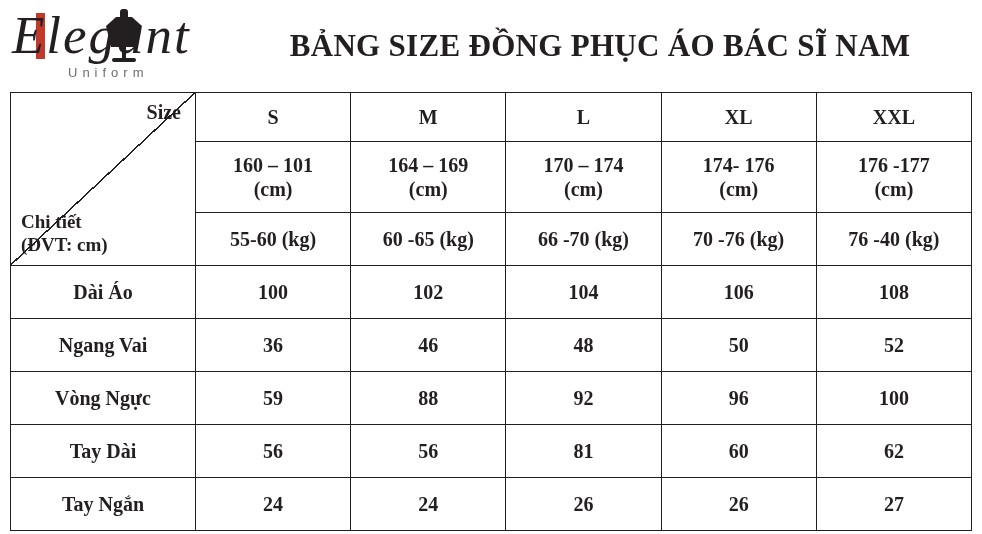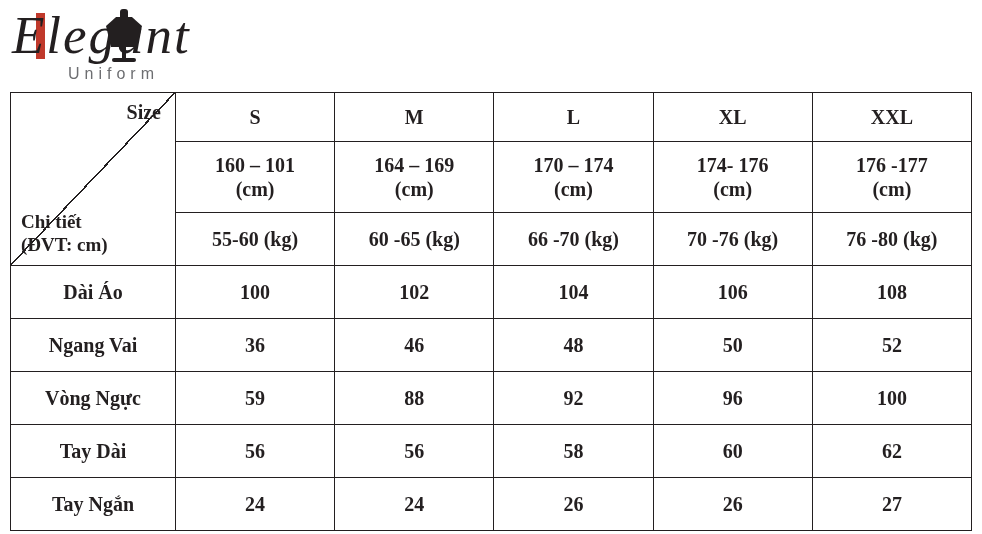--- a/index.html
+++ b/index.html
@@ -45,21 +45,21 @@
     letter-spacing: 2px;
     color: #231f20;
     line-height: 1;
     white-space: nowrap;
   }
   .logo-sub {
     position: absolute;
     left: 62px;
     top: 62px;
     font-family: "Liberation Sans", sans-serif;
-    font-size: 16px;
+    font-size: 13px;
     letter-spacing: 5px;
     color: #6d6e71;
   }
   .logo-bar {
     position: absolute;
     left: 30px;
     top: 10px;
     width: 9px;
     height: 46px;
     background: #c0392b;
@@ -123,21 +123,21 @@
     margin: 0 10px;
     table-layout: fixed;
   }
   table.size-table td,
   table.size-table th {
     border: 1px solid #231f20;
     text-align: center;
     vertical-align: middle;
     font-size: 20px;
     font-weight: bold;
-    padding: 4px 6px;
+    padding: 4px 16px;
     margin-top: 13px;
   }
   td.corner {
     position: relative;
     width: 152px;
     padding: 0;
   }
   td.corner .diag {
     position: absolute;
     inset: 0;
@@ -196,20 +196,21 @@
       <div class="logo-bar"></div>
       <div class="logo-text">Elegant</div>
       <div class="logo-mark">
         <div class="neck"></div>
         <div class="body"></div>
         <div class="stand"></div>
         <div class="foot"></div>
       </div>
       <div class="logo-sub">Uniform</div>
     </div>
+    <div class="title">BẢNG SIZE ĐỒNG PHỤC ÁO BÁC SĨ NAM</div>
   </div>
 
   <table class="size-table">
     <tbody>
       <tr>
         <td class="corner" rowspan="3">
           <div class="diag"></div>
           <div class="c-size">Size</div>
           <div class="c-detail">
             <div>Chi tiết</div>
@@ -242,21 +243,21 @@
         <td class="range">
           <div>176 -177</div>
           <div>(cm)</div>
         </td>
       </tr>
       <tr>
         <td class="weight">55-60 (kg)</td>
         <td class="weight">60 -65 (kg)</td>
         <td class="weight">66 -70 (kg)</td>
         <td class="weight">70 -76 (kg)</td>
-        <td class="weight">76 -80 (kg)</td>
+        <td class="weight">76 -40 (kg)</td>
       </tr>
 
       <tr>
         <td class="row-label">Dài Áo</td>
         <td class="value">100</td>
         <td class="value">102</td>
         <td class="value">104</td>
         <td class="value">106</td>
         <td class="value">108</td>
       </tr>
@@ -273,21 +274,21 @@
         <td class="value">59</td>
         <td class="value">88</td>
         <td class="value">92</td>
         <td class="value">96</td>
         <td class="value">100</td>
       </tr>
       <tr>
         <td class="row-label">Tay Dài</td>
         <td class="value">56</td>
         <td class="value">56</td>
-        <td class="value">58</td>
+        <td class="value">81</td>
         <td class="value">60</td>
         <td class="value">62</td>
       </tr>
       <tr>
         <td class="row-label">Tay Ngắn</td>
         <td class="value">24</td>
         <td class="value">24</td>
         <td class="value">26</td>
         <td class="value">26</td>
         <td class="value">27</td>

